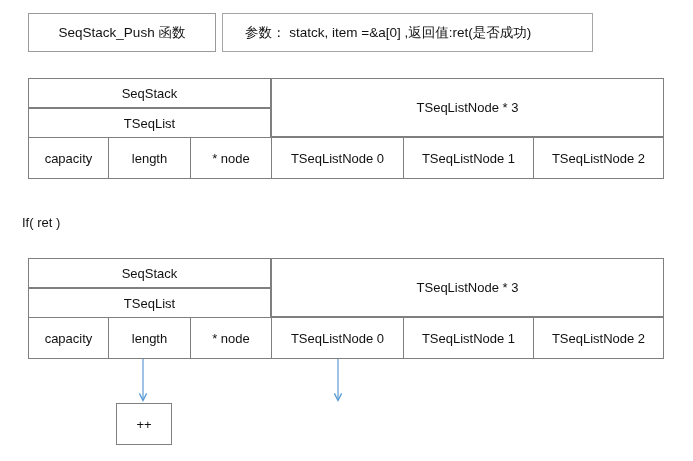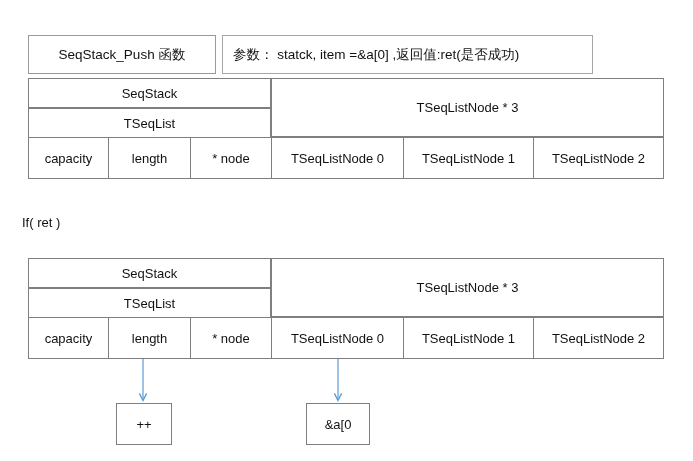--- a/index.html
+++ b/index.html
@@ -27,28 +27,27 @@
   
   .hdr-box {
     border: 1px solid #9a9a9a;
     background: #ffffff;
     display: flex;
     align-items: center;
     justify-content: center;
     font-size: 13.5px;
     color: #111111;
     white-space: nowrap;
-    margin-top: 22px;
   }
   .hdr-box.fn {
     left: 28px; top: 13px; width: 188px; height: 39px;
   }
   .hdr-box.params {
     left: 222px; top: 13px; width: 371px; height: 39px;
-    padding: 0 10px;
+    padding: 0 22px;
     justify-content: flex-start;
     border-color: #a6a6a6;
   }
 
   
   .struct {
     border: 1px solid #7f7f7f;
     background: #ffffff;
   }
   .struct .cell {
@@ -182,17 +181,14 @@
       </marker>
     </defs>
     <line x1="143" y1="359" x2="143" y2="400" stroke="#5B9BD5" stroke-width="1.2" marker-end="url(#ah)"></line>
     <line x1="338" y1="359" x2="338" y2="400" stroke="#5B9BD5" stroke-width="1.2" marker-end="url(#ah)"></line>
   </svg>
 
   <div class="abs val-box" style="left:116px; top:403px; width:56px; height:42px;">
     <span>++</span>
   </div>
 
-  <div class="abs val-box" style="left:306px; top:403px; width:64px; height:42px;">
-    <span>&amp;a[0</span>
-  </div>
 
 </div>
 
 </body></html>

